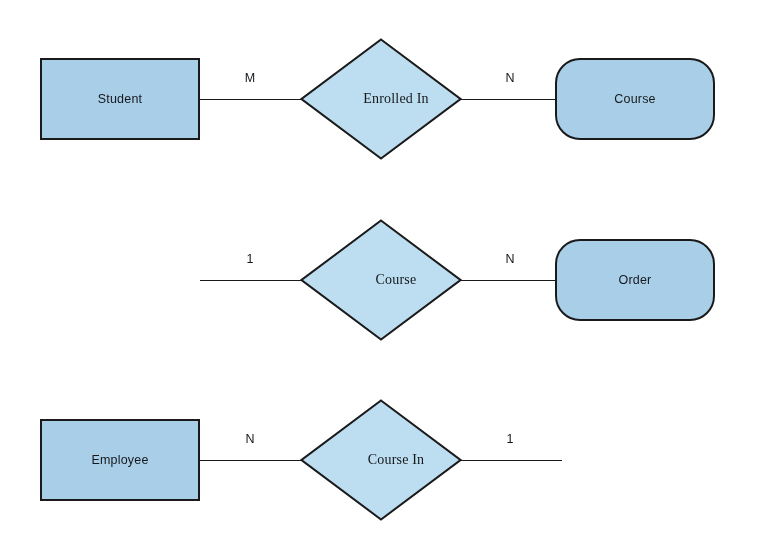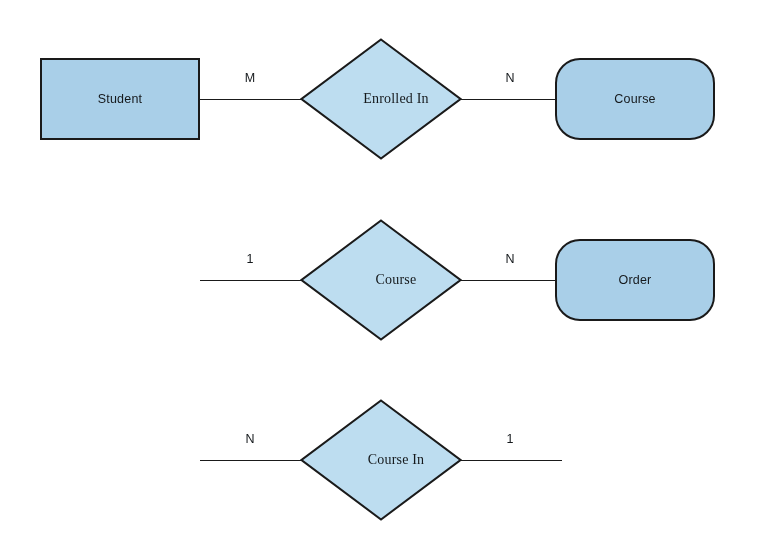--- a/index.html
+++ b/index.html
@@ -158,20 +158,23 @@
 
     <div class="connector right-conn"></div>
 
     <div class="entity right">
       <span class="entity-label">Order</span>
     </div>
   </div>
 
   <div class="er-row" style="top:361px;">
 
+    <div class="entity left">
+      <span class="entity-label">Employee</span>
+    </div>
 
     <div class="connector left-conn"></div>
 
     <div class="cardinality card-left">N</div>
 
     <div class="relationship">
       <svg width="162" height="122" viewBox="0 0 162 122">
         <polygon points="81,1.5 160.5,61 81,120.5 1.5,61" fill="#bdddf0" stroke="#1a1a1a" stroke-width="2"></polygon>
       </svg>
       <span class="relationship-label">Course In</span>

